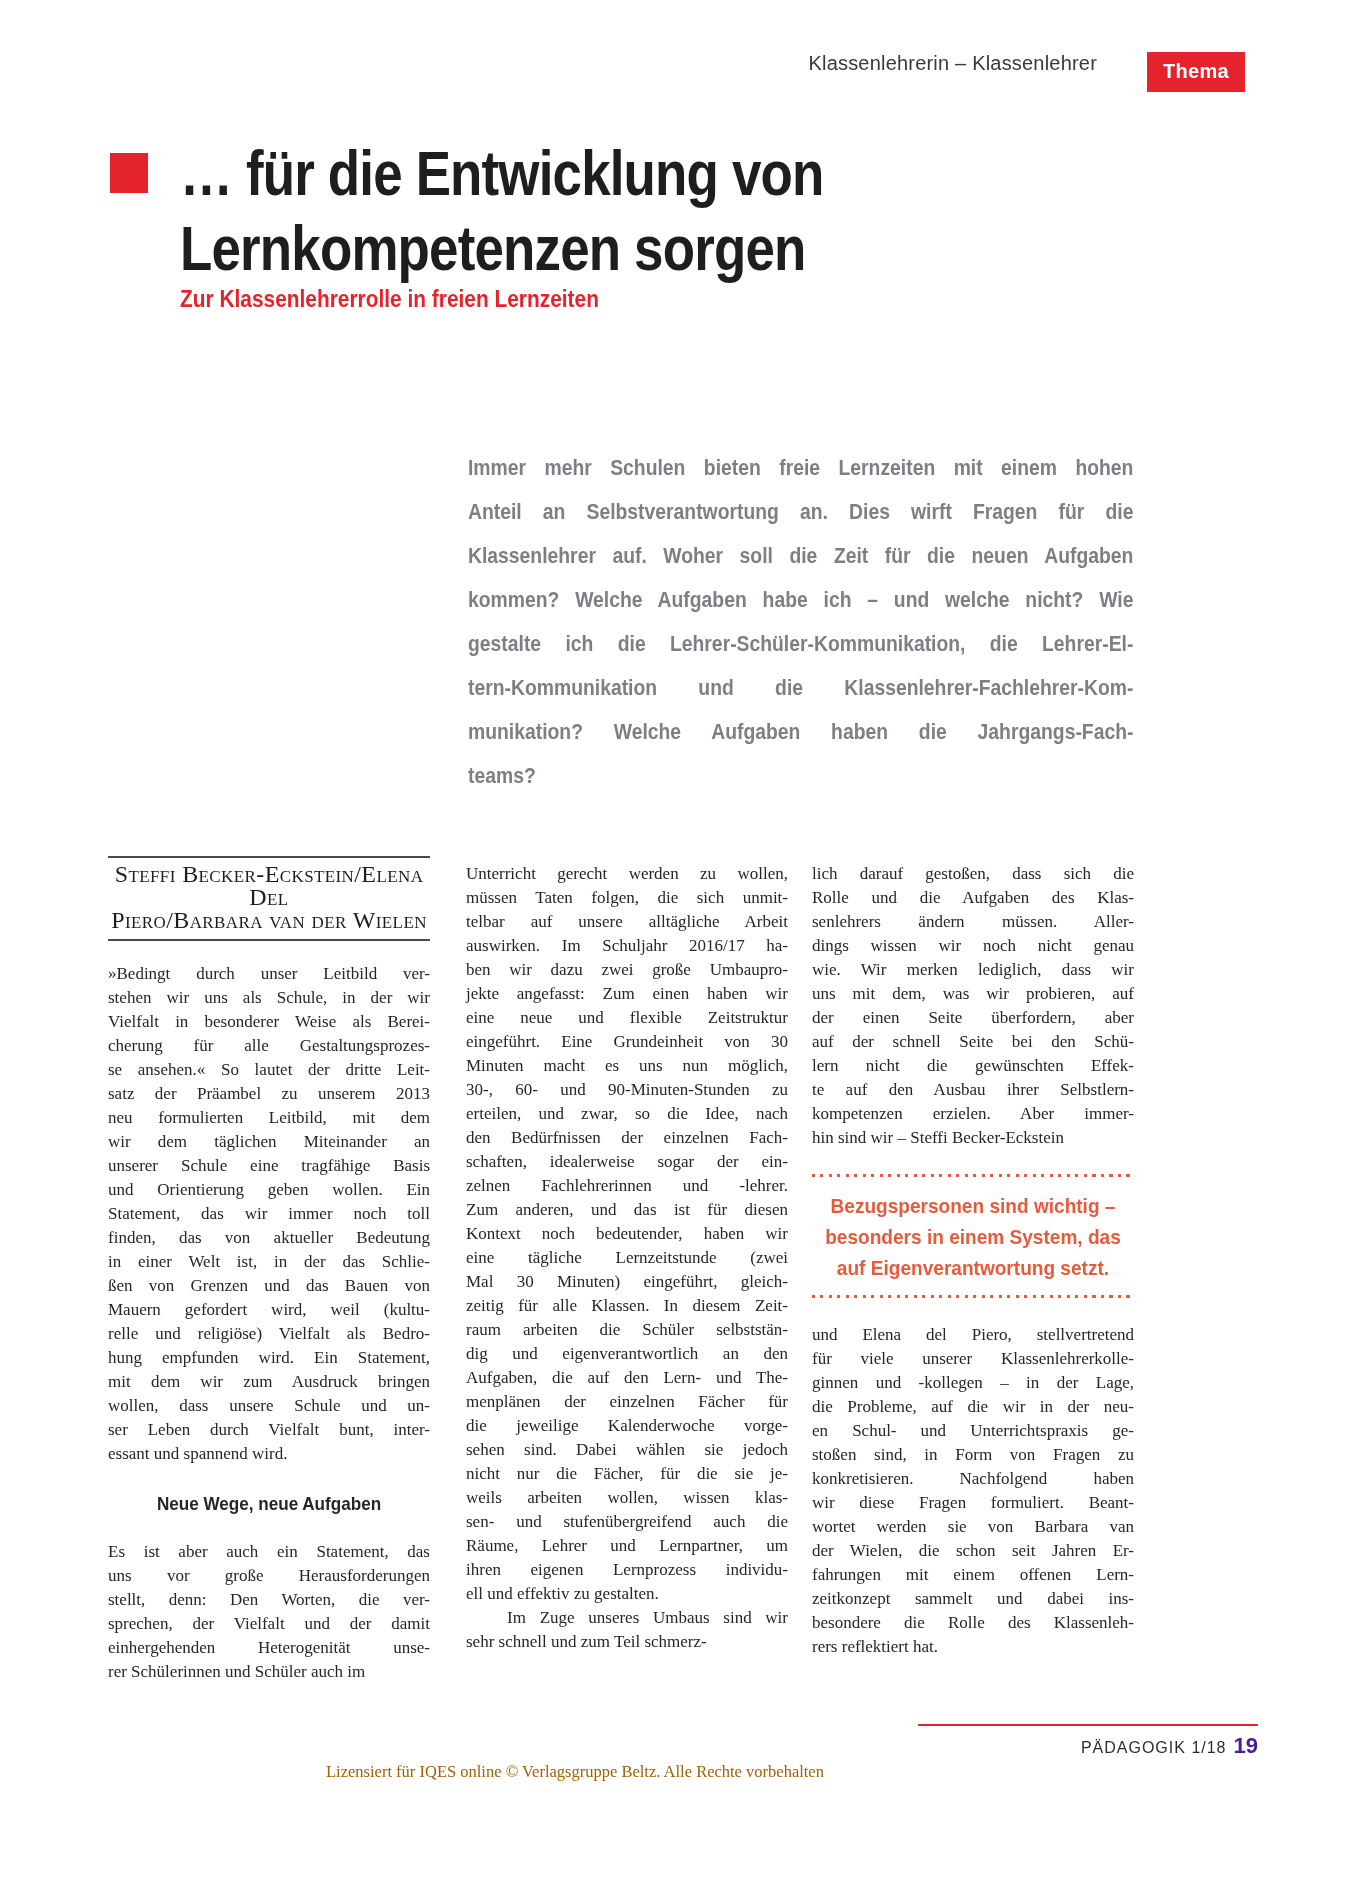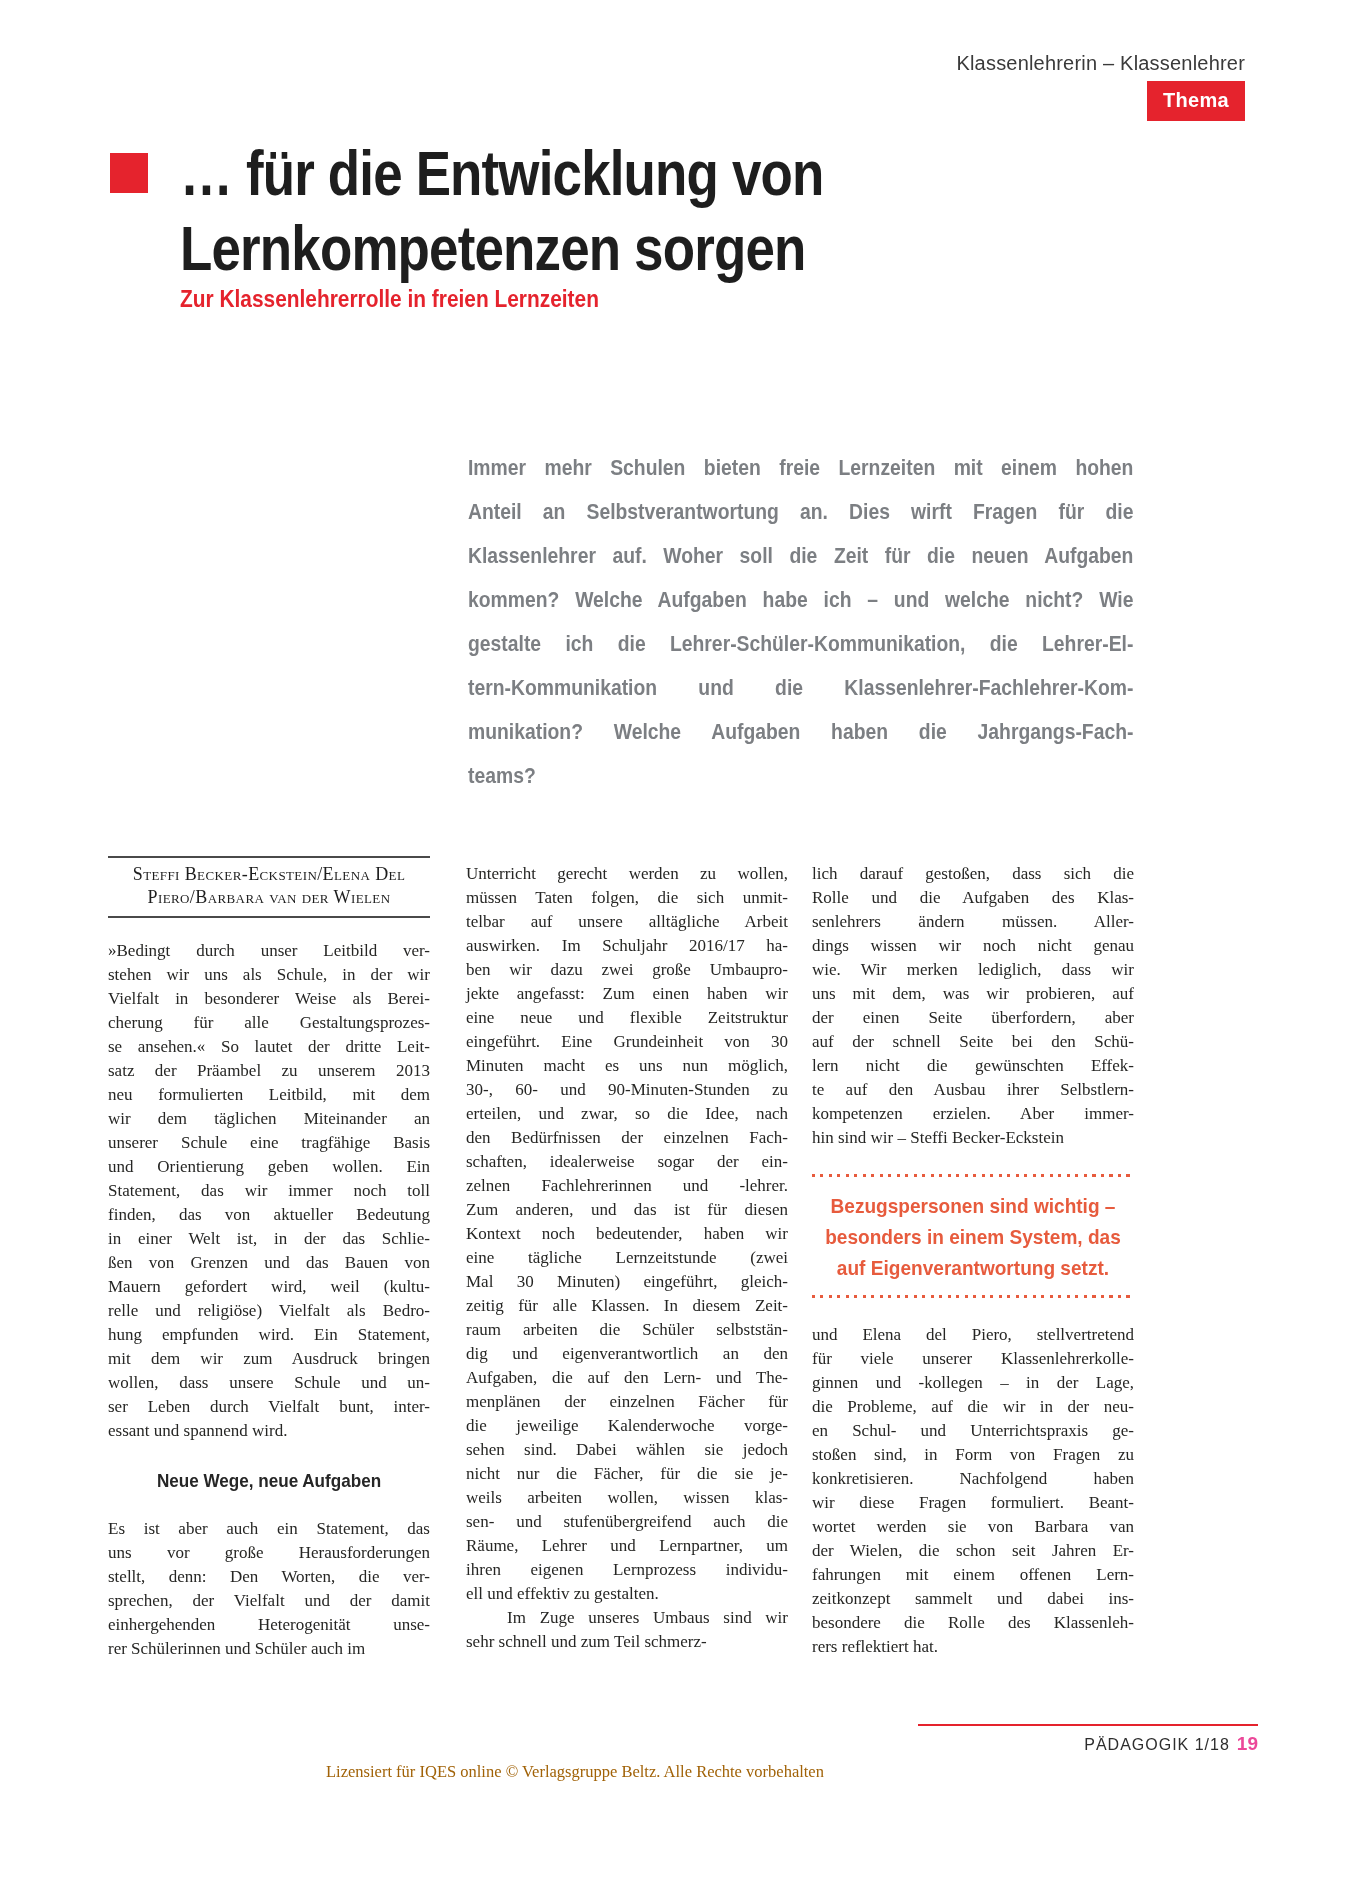--- a/index.html
+++ b/index.html
@@ -3,21 +3,21 @@
 <meta charset="utf-8">
 <style>
   html,body { margin:0; padding:0; background:#e9e9e9; }
   .page {
     position:relative; width:1363px; height:1877px; margin:0 auto;
     background:#ffffff; overflow:hidden;
     font-family:"Liberation Serif", serif; color:#262624;
   }
 
   
-  .kicker-row { position:absolute; top:52px; right:118px; display:flex; align-items:flex-end; gap:6px;flex-direction:column; }
+  .kicker-row { position:absolute; top:52px; right:118px; display:flex; align-items:flex-start; gap:18px; }
   .kicker { font-family:"Liberation Sans", sans-serif; font-size:20px; color:#3a3a3a; letter-spacing:0.2px; }
   .badge { background:#e5232d; color:#ffffff; font-family:"Liberation Sans", sans-serif;
            font-weight:bold; font-size:20px; padding:8px 16px 9px; letter-spacing:0.3px;margin-left:32px; }
 
   
   .title-square { position:absolute; left:110px; top:153px; width:38px; height:40px; background:#e5232d; }
   .title { position:absolute; left:180px; top:136px; font-family:"Liberation Sans", sans-serif;
            font-weight:bold; font-size:63px; line-height:75px; color:#1e1e1e;
            letter-spacing:-1px; transform:scaleX(0.84); transform-origin:left top; white-space:nowrap; }
   .subtitle { position:absolute; left:180px; top:285px; font-family:"Liberation Sans", sans-serif;
@@ -38,21 +38,21 @@
   #col2 { left:466px; top:862px; }
   #col3 { left:812px; top:862px; }
   .col .line { text-align:justify; text-align-last:justify; }
   .col .line-last { text-align-last:left; }
 
   
   .authors { border-top:2px solid #4a4a4a; border-bottom:2px solid #4a4a4a;
              padding:5px 0 7px; margin-bottom:21px; }
   .authors .line, .authors .line-last {
     text-align:center; text-align-last:center; font-variant:small-caps;
-    font-size:18px; line-height:23px; letter-spacing:0.4px; color:#1d1d1d; }
+    font-size:24px; line-height:23px; letter-spacing:0.4px; color:#1d1d1d; }
 
   .col-heading { font-family:"Liberation Sans", sans-serif; font-weight:bold; font-size:19px;
                  color:#262626; text-align:center; margin:26px 0 24px;
                  transform:scaleX(0.9); transform-origin:center top; white-space:nowrap; }
 
   
   .quote { margin-top:24px; margin-bottom:25px; }
   .dots { height:3px; background-image:repeating-linear-gradient(90deg,#e75b3d 0 3px,transparent 3px 8.5px); }
   .quote-text { padding:13px 0 12px; }
   .quote-text .line, .quote-text .line-last {
@@ -61,21 +61,21 @@
     text-align:center; text-align-last:center; white-space:nowrap;
     transform:scaleX(0.93); transform-origin:center; }
 
   
   .license { position:absolute; left:280px; top:1762px; width:590px; text-align:center;
              font-size:16.5px; color:#a16207; }
   .pagefoot { position:absolute; top:1724px; right:105px; width:340px; }
   .pagefoot-rule { height:2px; background:#e5232d; margin-bottom:7px; }
   .pagefoot-line { text-align:right; font-family:"Liberation Sans", sans-serif;
                    color:#2e2e2e; font-size:16px; letter-spacing:1px; }
-  .pagefoot-num { font-size:19px; font-weight:bold; letter-spacing:0; margin-left:7px; color:#ec4899; }
+  .pagefoot-num { font-size:22px; font-weight:bold; letter-spacing:0; margin-left:7px; color:#4c1d95; }
 </style>
 </head>
 <body>
 
 <div class="page">
 
   <div class="kicker-row">
     <span class="kicker">Klassenlehrerin – Klassenlehrer</span>
     <span class="badge">Thema</span>
   </div>

